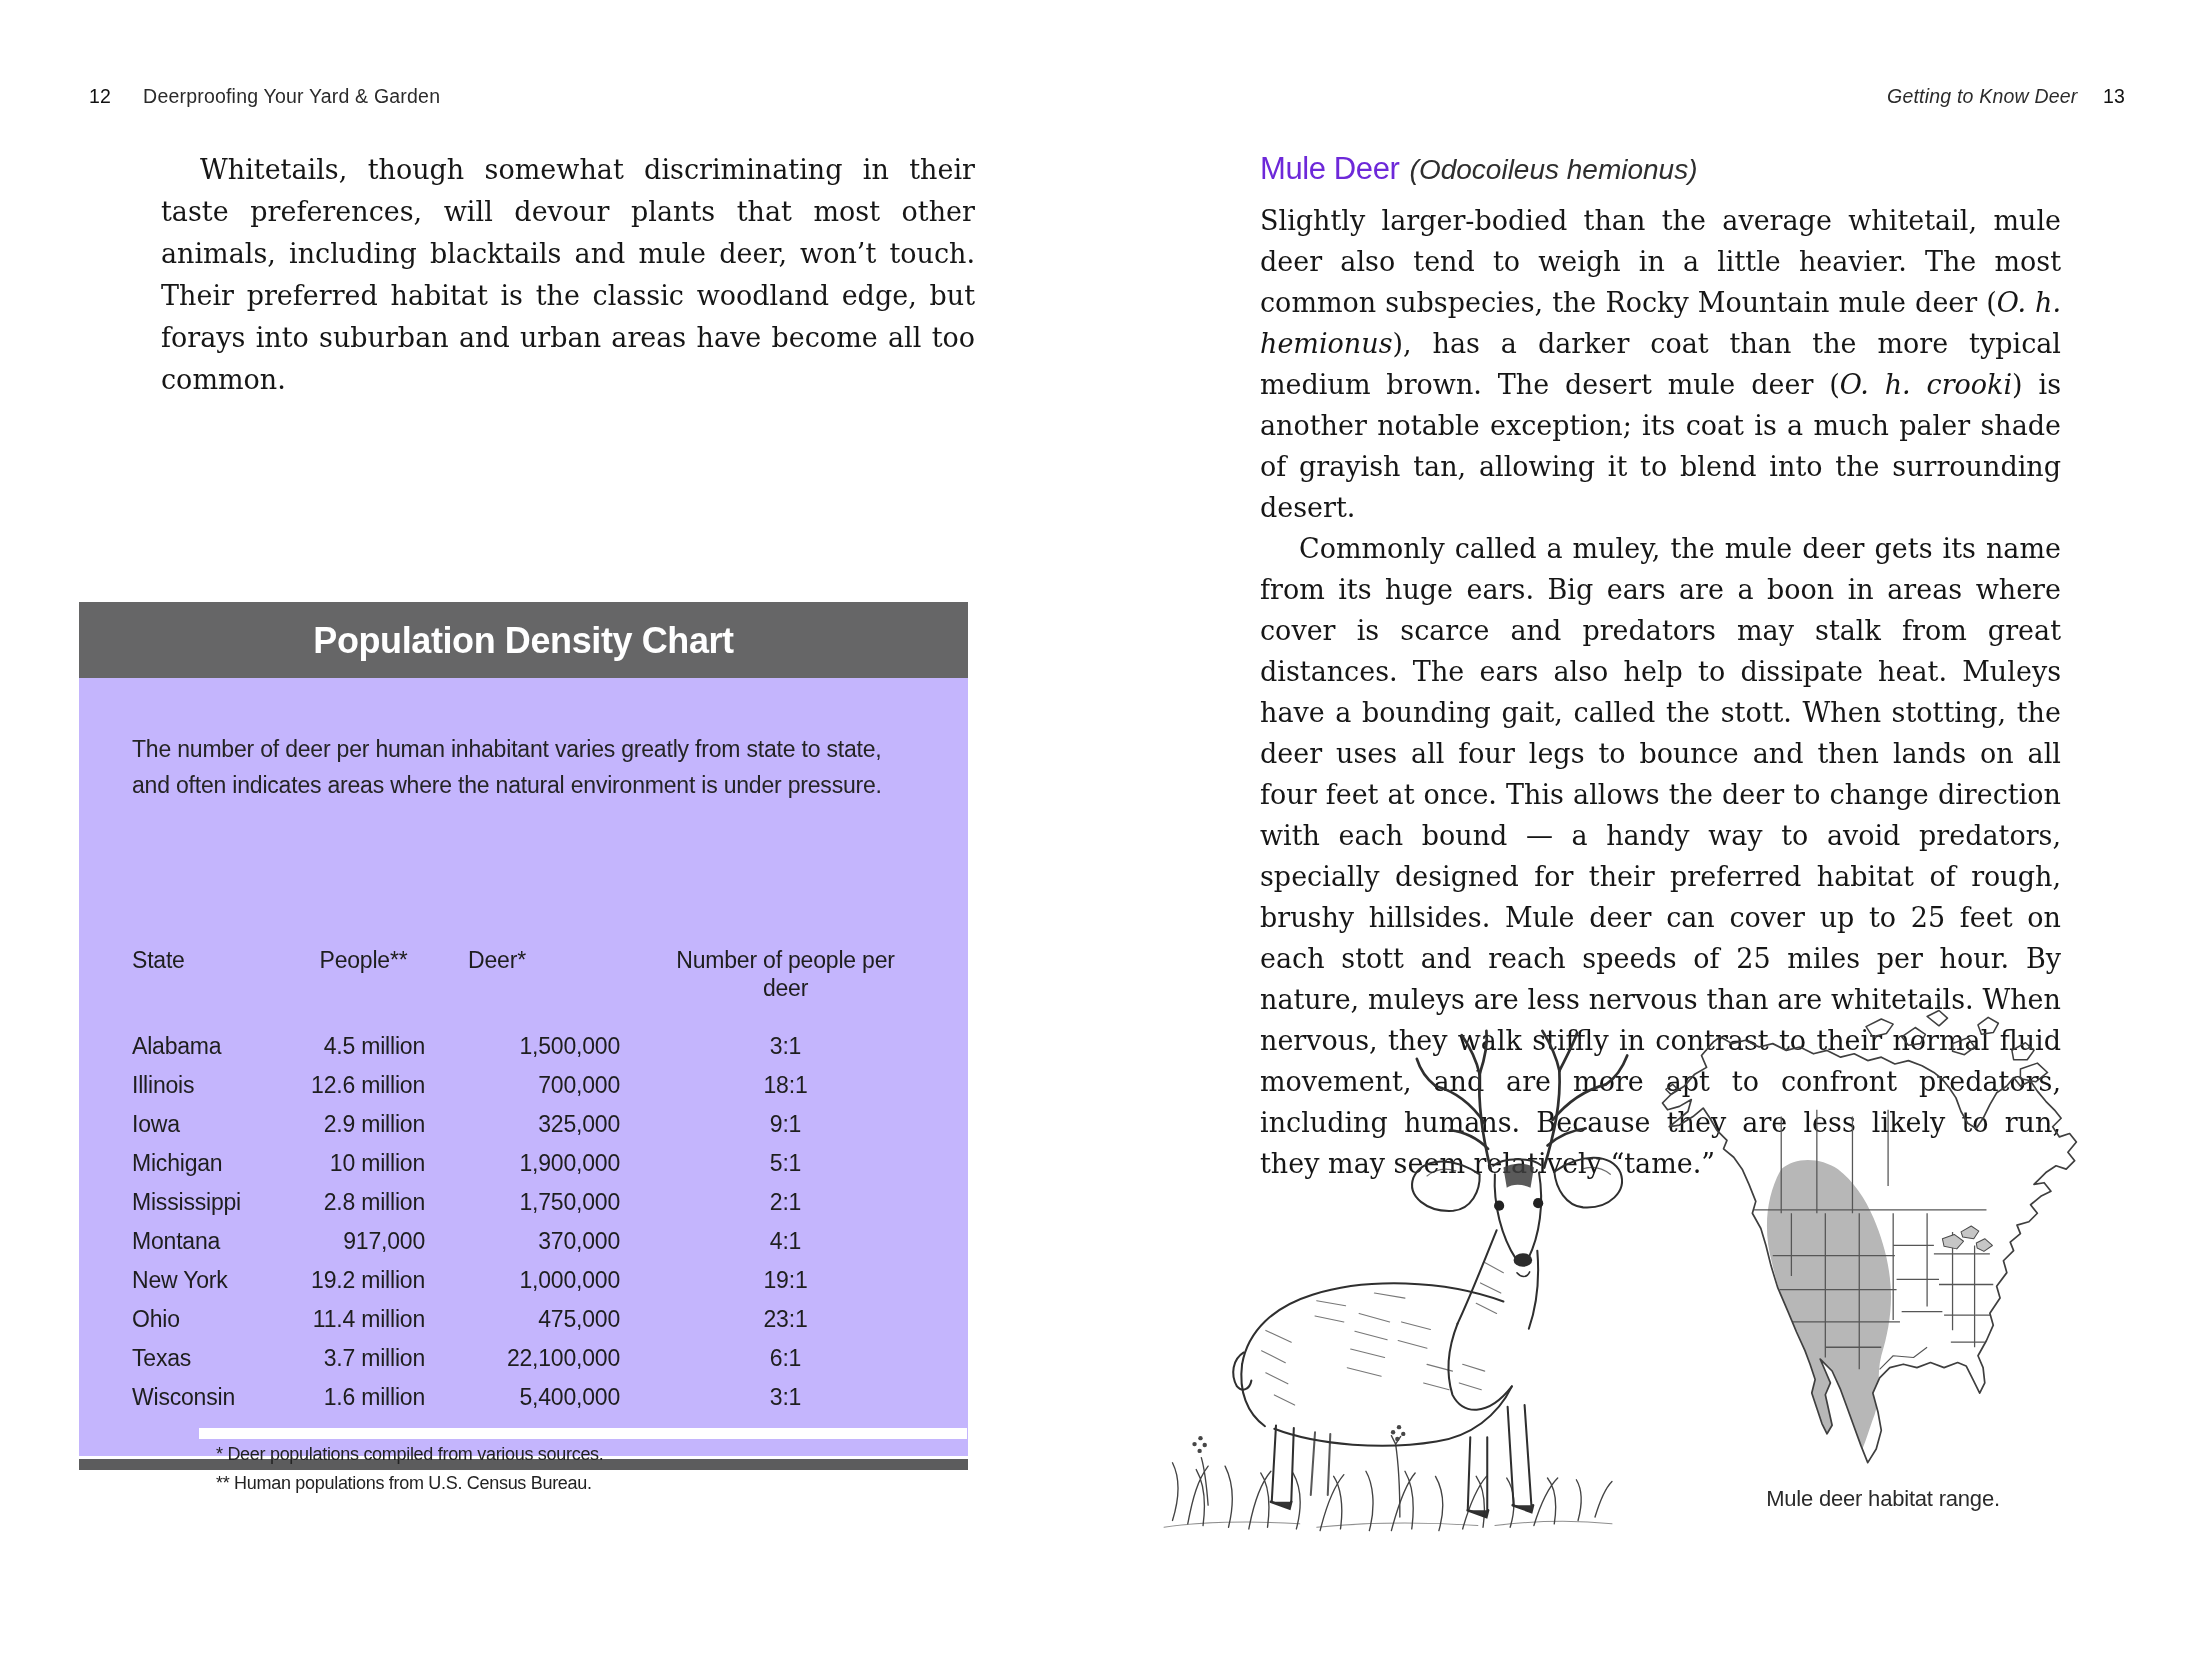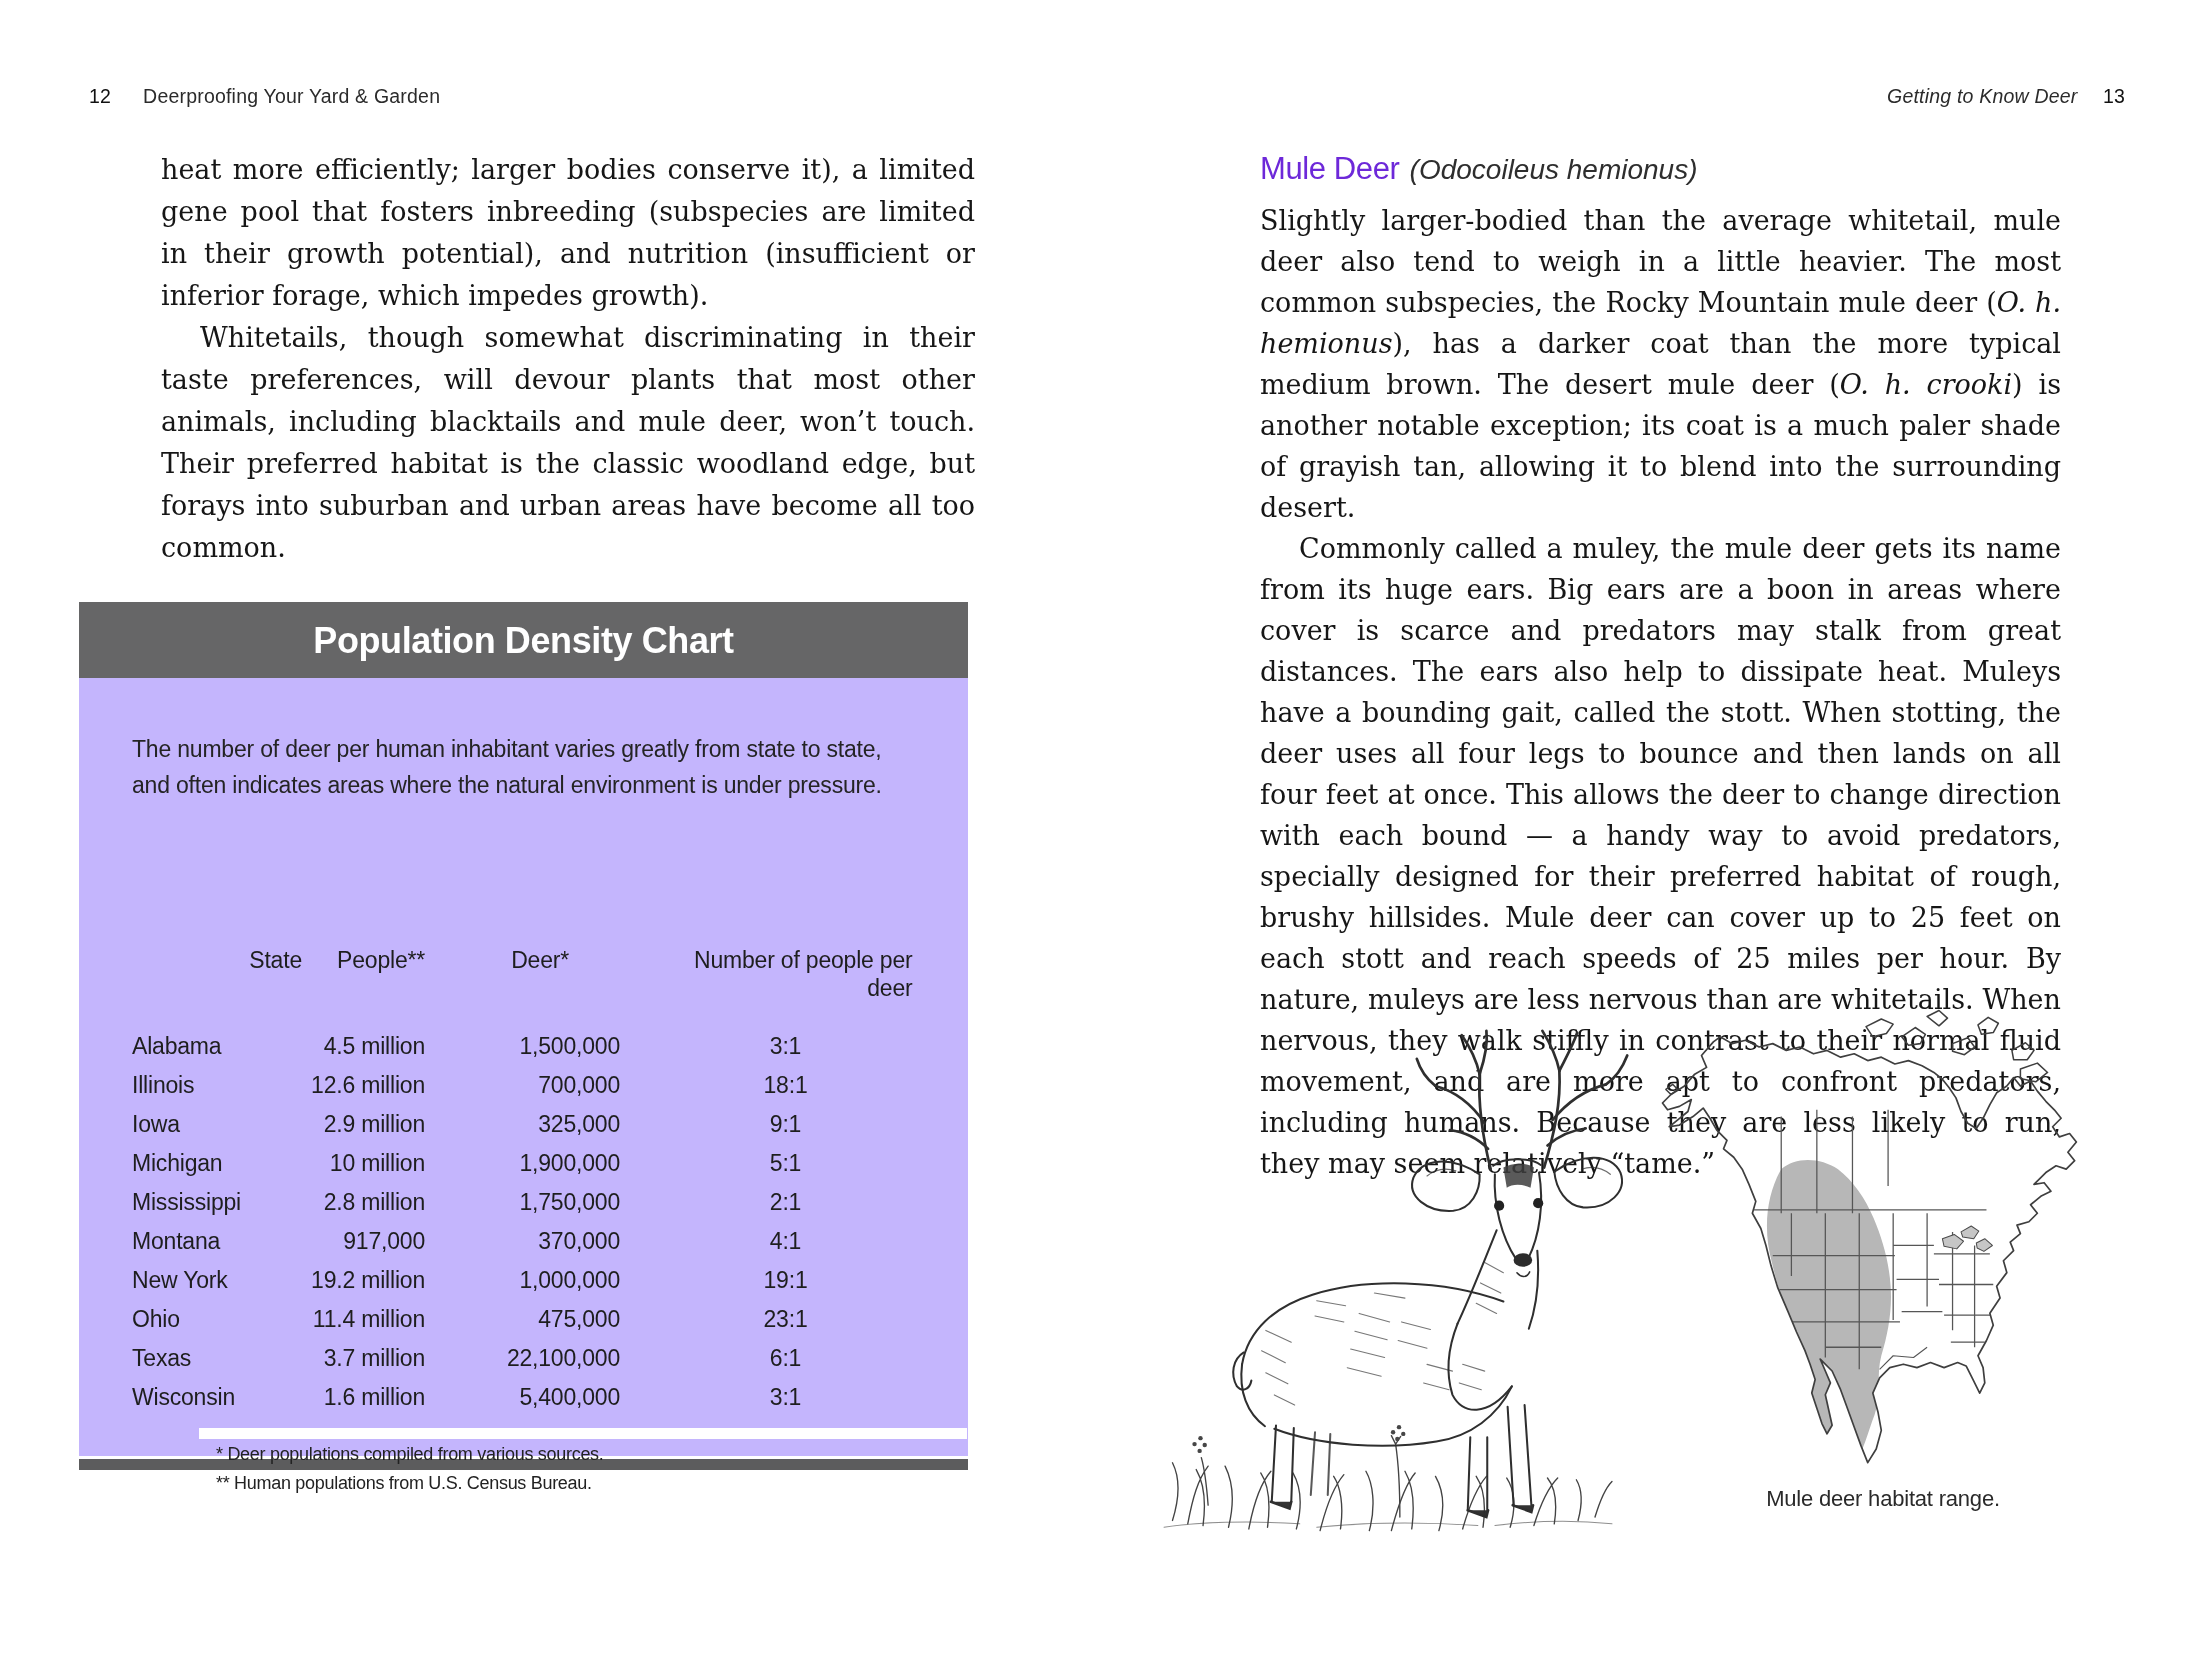--- a/index.html
+++ b/index.html
@@ -36,21 +36,21 @@
   #chart-title-bar .t{
     color:#ffffff;font-weight:bold;font-size:36px;letter-spacing:-0.4px;
     transform:scaleY(1.05);
   }
   #chart-body{position:relative;height:778px;background:#c4b5fd;}
   #chart-intro{position:absolute;left:53px;top:53px;width:772px;
     font-size:23px;line-height:36px;color:#242424;letter-spacing:-0.2px;}
   #density-table{position:absolute;left:53px;top:268px;width:818px;
     display:grid;grid-template-columns:170px 123px 195px 331px;
     font-size:23px;color:#1e1e1e;letter-spacing:-0.2px;}
-  #density-table .hcell{line-height:28px;margin-bottom:25.4px;align-self:start;text-align:right;}
+  #density-table .hcell{line-height:28px;margin-bottom:25.4px;align-self:start;}
   #density-table .cell{line-height:39px;}
   .col-state{text-align:left;}
   .col-people{text-align:right;}
   .col-people.hcell{text-align:center;}
   .col-deer{text-align:right;}
   .col-deer.hcell{text-align:center;padding-right:51px;}
   .col-ratio{text-align:center;}
   #fn-separator{position:absolute;left:120px;top:750px;width:768px;height:11px;background:#ffffff;}
   #chart-footnotes{position:absolute;left:137px;top:762px;
     font-size:18px;line-height:29px;color:#222;letter-spacing:-0.3px;}
@@ -62,21 +62,20 @@
     font-size:22px;color:#2a2a2a;letter-spacing:-0.2px;}
 </style>
 </head>
 <body>
 
 <div class="abs runhead" id="runhead-left">
   <span class="folio">12</span><span class="title">Deerproofing Your Yard &amp; Garden</span>
 </div>
 
 <div class="abs serifcol" id="left-col">
-  <p>heat more efficiently; larger bodies conserve it), a limited gene pool that fosters inbreeding (subspecies are limited in their growth potential), and nutrition (insufficient or inferior forage, which impedes growth).</p>
   <p class="indent">Whitetails, though somewhat discriminating in their taste preferences, will devour plants that most other animals, including blacktails and mule deer, won’t touch. Their preferred habitat is the classic woodland edge, but forays into suburban and urban areas have become all too common.</p>
 </div>
 
 <div class="abs" id="chart-box">
   <div id="chart-title-bar">
     <span class="t">Population Density Chart</span>
   </div>
   <div id="chart-body">
     <div id="chart-intro">The number of deer per human inhabitant varies greatly from state to state, and often indicates areas where the natural environment is under pressure.</div>
 

